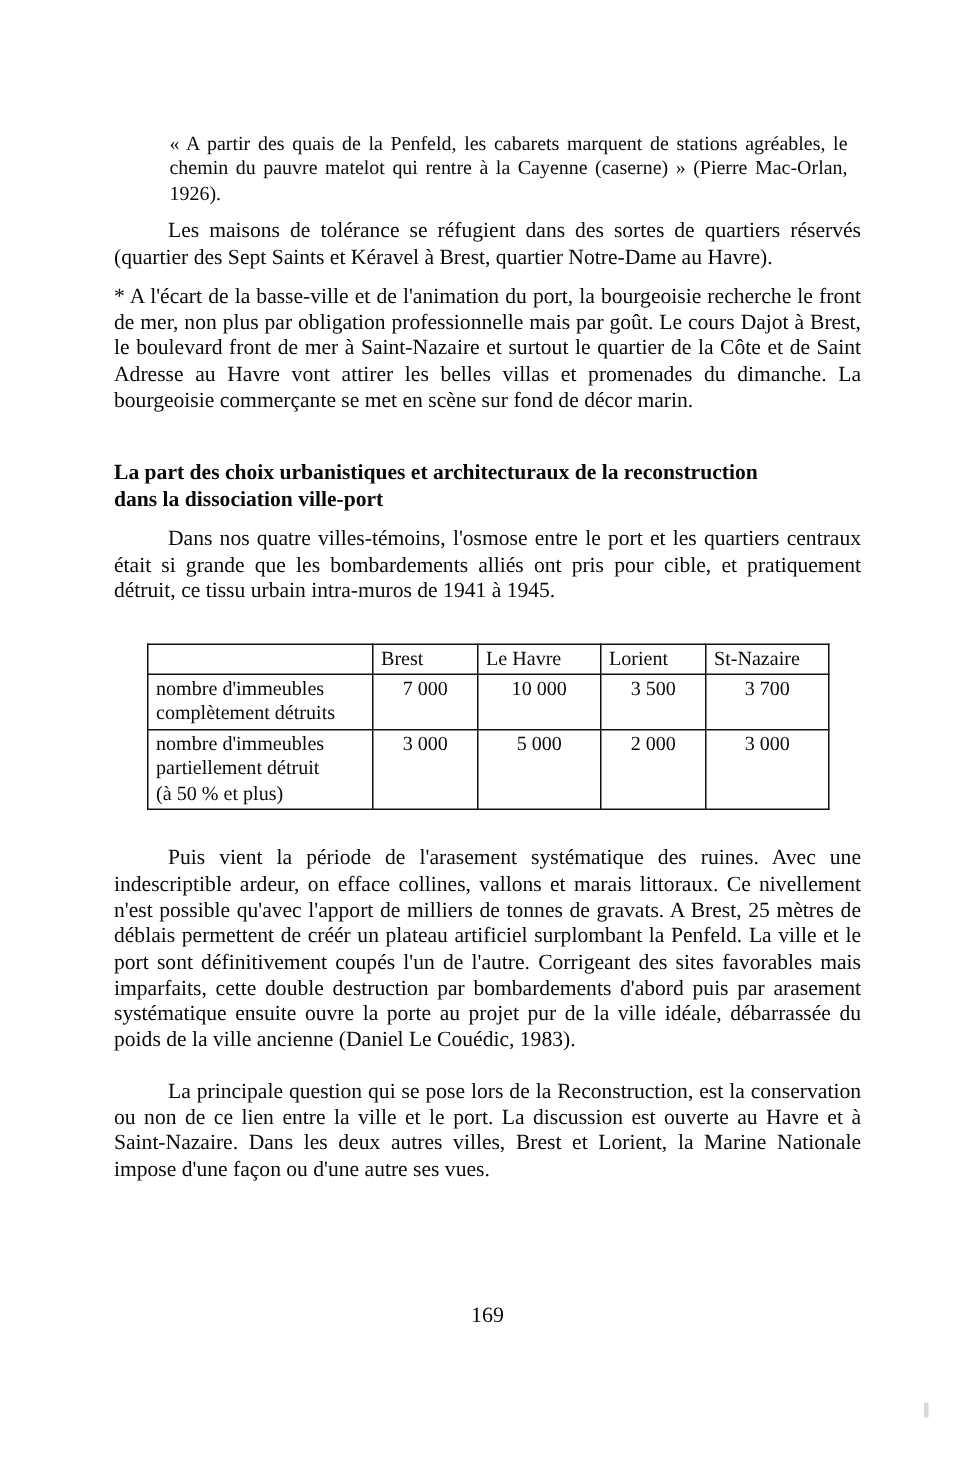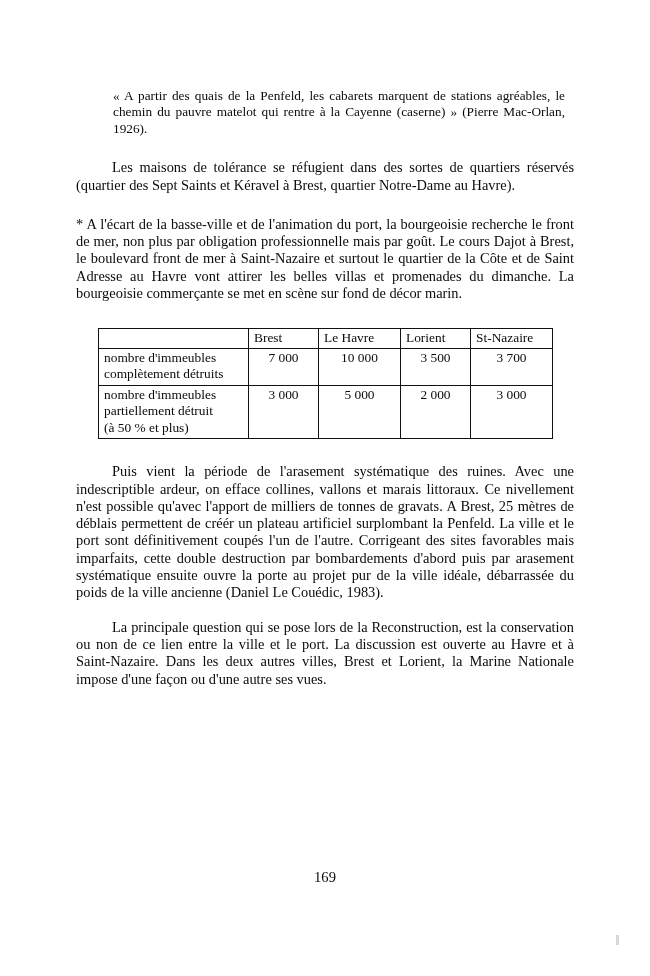--- a/index.html
+++ b/index.html
@@ -44,21 +44,21 @@
 
   .quote-block {
     margin-left: 37px;
     margin-right: 9px;
     font-size: 13.3px;
     line-height: 16.4px;
     text-align: justify;
   }
 
   .para {
-    margin-top: 22px;
+    margin-top: 9px;
   }
 
   .para-indent {
     text-indent: 36px;
   }
 
   .para-star {
     text-indent: 0;
   }
 
@@ -154,21 +154,26 @@
 <div class="page">
 
   <div class="content">
 
     <p class="quote-block">« A partir des quais de la Penfeld, les cabarets marquent de stations agréables, le chemin du pauvre matelot qui rentre à la Cayenne (caserne) » (Pierre Mac-Orlan, 1926).</p>
 
     <p class="para para-indent">Les maisons de tolérance se réfugient dans des sortes de quartiers réservés (quartier des Sept Saints et Kéravel à Brest, quartier Notre-Dame au Havre).</p>
 
     <p class="para para-star">* A l'écart de la basse-ville et de l'animation du port, la bourgeoisie recherche le front de mer, non plus par obligation professionnelle mais par goût. Le cours Dajot à Brest, le boulevard front de mer à Saint-Nazaire et surtout le quartier de la Côte et de Saint Adresse au Havre vont attirer les belles villas et promenades du dimanche. La bourgeoisie commerçante se met en scène sur fond de décor marin.</p>
 
-
+    <h2 class="section-heading">
+      <span>La part des choix urbanistiques et architecturaux de la reconstruction</span>
+      <span class="heading-line2">dans la dissociation ville-port</span>
+    </h2>
+
+    <p class="para para-indent">Dans nos quatre villes-témoins, l'osmose entre le port et les quartiers centraux était si grande que les bombardements alliés ont pris pour cible, et pratiquement détruit, ce tissu urbain intra-muros de 1941 à 1945.</p>
 
     <div class="table-wrap">
       <table class="stats">
         <colgroup>
           <col class="col-label">
           <col class="col-brest">
           <col class="col-havre">
           <col class="col-lorient">
           <col class="col-stnaz">
         </colgroup>

